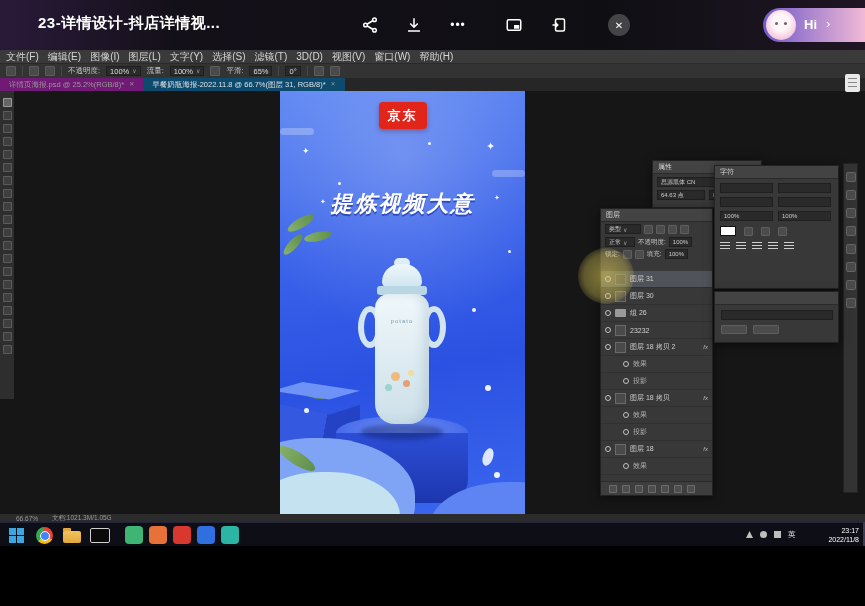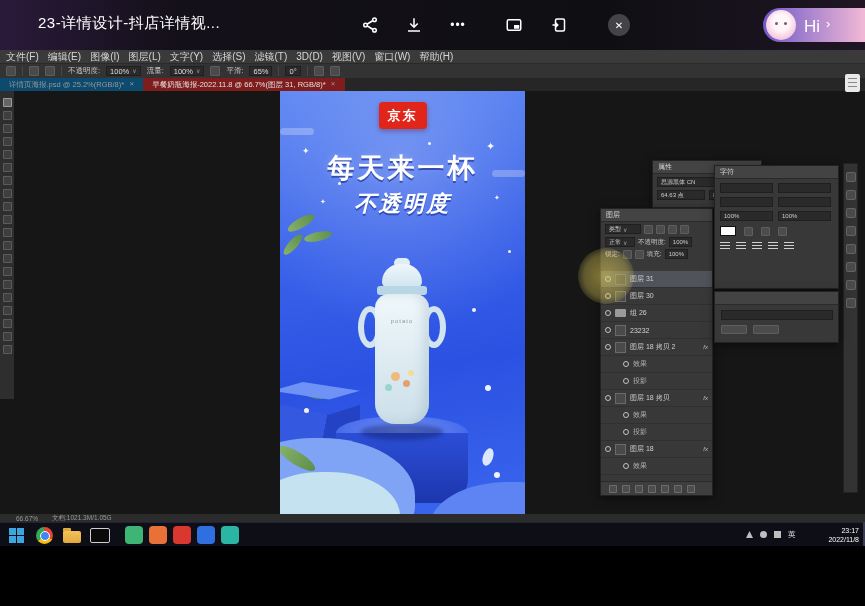--- a/index.html
+++ b/index.html
@@ -1,46 +1,46 @@
 <!DOCTYPE html>
 <html><head>
 <meta charset="utf-8">
 <style>
 *{box-sizing:border-box;margin:0;padding:0}
 html,body{width:865px;height:606px;background:#000;overflow:hidden;font-family:"Liberation Sans",sans-serif}
 .a{position:absolute}
 
 
 #pbar{left:0;top:0;width:865px;height:50px;background:linear-gradient(90deg,#2a1a3a,#141019 20%,#0f0f13 70%,#1f1524);z-index:60}
-#pbar .title{left:38px;top:14px;font-size:15px;font-weight:normal;color:#fff;letter-spacing:.5px}
+#pbar .title{left:38px;top:14px;font-size:15px;font-weight:bold;color:#fff;letter-spacing:.5px}
 .pbtn{width:24px;height:24px;top:13px;display:flex;align-items:center;justify-content:center;cursor:pointer}
 .pbtn svg{display:block}
 #more-btn{color:#fff;font-size:12px;letter-spacing:1px}
 #close-btn{width:22px;height:22px;top:14px;border-radius:50%;background:rgba(255,255,255,.22);color:#fff;font-size:10px;display:flex;align-items:center;justify-content:center}
 #summary-btn{left:642px;top:11px;height:28px;padding:0 14px;border-radius:14px;background:#1e2c52;border:1px solid #31416e;color:#e9eefb;font-size:12px;display:flex;align-items:center}
 #avatar-pill{right:0;top:8px;width:102px;height:34px;border-radius:17px 0 0 17px;background:linear-gradient(90deg,#6e59c8,#f2b9d6)}
 #avatar{left:3px;top:2px;width:30px;height:30px;border-radius:50%;background:radial-gradient(circle at 50% 42%,#fff6fa 35%,#f3c3da 75%,#e9aecb)}
 #avatar:after{content:"";position:absolute;left:9px;top:12px;width:3px;height:3px;border-radius:50%;background:#7a5a66;box-shadow:9px 0 0 #7a5a66}
-#hi{left:41px;top:9px;font-size:17px;font-weight:normal;color:#fff}
+#hi{left:41px;top:9px;font-size:13px;font-weight:bold;color:#fff}
 #hi-ch{left:63px;top:8px;font-size:13px;color:#fff}
 #notes-icon{left:845px;top:74px;width:15px;height:18px;background:#e9e9e9;border-radius:2px;z-index:55}
 #notes-icon:after{content:"";position:absolute;left:3px;top:4px;width:9px;height:1px;background:#888;box-shadow:0 4px 0 #888,0 8px 0 #888}
 
 
 #menubar{left:0;top:50px;width:865px;height:14px;background:#3a3a3a;border-bottom:1px solid #2a2a2a;display:flex;align-items:center;padding-left:6px;z-index:5}
 .mitem{font-size:10px;color:#d6d6d6;margin-right:9px;white-space:nowrap}
 #optbar{left:0;top:64px;width:865px;height:14px;background:#333;display:flex;align-items:center;gap:6px;padding-left:6px;z-index:5;font-size:7.5px;color:#c6c6c6}
 .obox{width:10px;height:10px;background:#4a4a4a;border:1px solid #5c5c5c;border-radius:1px}
 .osep{width:1px;height:10px;background:#474747}
 .ofield{background:#2a2a2a;border:1px solid #1f1f1f;padding:0 3px;height:10px;line-height:9px;display:flex;align-items:center;gap:3px;color:#ddd}
 .caret{font-size:6px;color:#999}
 #tabsbar{left:0;top:78px;width:865px;height:13px;background:#262626;display:flex;z-index:5}
 .dtab{height:13px;line-height:13px;font-size:7.5px;padding:0 9px;display:flex;align-items:center;gap:5px;white-space:nowrap}
-.dtab.act{background:#7f1d1d;color:#e0e0e0}
-.dtab.ina{background:#0c4a6e;color:#979797}
+.dtab.act{background:#0c4a6e;color:#e0e0e0}
+.dtab.ina{background:#701a75;color:#979797}
 .tclose{font-size:6px;color:#999}
 
 #toolstrip{left:0;top:91px;width:14px;height:308px;background:#2e2e2e;z-index:5;padding-top:3px}
 .tool{width:9px;height:9px;margin:4px auto 2px;background:#8a8a8a2e;border:1px solid #9a9a9a55;border-radius:1px}
 .tool.sel{background:#b9b9b966;border-color:#cacaca88}
 
 #canvas{left:0;top:91px;width:865px;height:423px;background:#161616;z-index:1}
 #statusbar{left:0;top:514px;width:865px;height:9px;background:#2b2b2b;z-index:5;display:flex;align-items:center;gap:14px;padding-left:16px;font-size:6.5px;color:#9a9a9a}
 
 
@@ -243,22 +243,21 @@
   <div class="tool"></div>
   <div class="tool"></div>
 </div>
 
 <div id="poster" class="a">
   <div class="a deco-bar" style="left:0;top:38px;width:34px"></div>
   <div class="a deco-bar" style="left:212px;top:80px;width:33px"></div>
   <div class="a" id="jd-logo">
       <span>京东</span>
     </div>
-  <div class="a" id="hl1">每天来一杯</div>
-  <div class="a" id="hl2">不透明度</div>
+  <div class="a" id="hl2">提炼视频大意</div>
   <span class="a spark" style="left:22px;top:56px">✦</span>
   <span class="a spark" style="left:206px;top:50px;font-size:11px">✦</span>
   <span class="a spark" style="left:214px;top:104px;font-size:7px">✦</span>
   <span class="a spark" style="left:40px;top:108px;font-size:7px">✦</span>
 
   <div class="a leaf" style="left:6px;top:128px;width:30px;height:10px;transform:rotate(-30deg)"></div>
   <div class="a leaf" style="left:24px;top:142px;width:28px;height:9px;transform:rotate(-12deg)"></div>
   <div class="a leaf" style="left:0px;top:150px;width:26px;height:9px;transform:rotate(-48deg)"></div>
   <div class="a leaf" style="left:14px;top:296px;width:34px;height:11px;transform:rotate(18deg)"></div>
 

